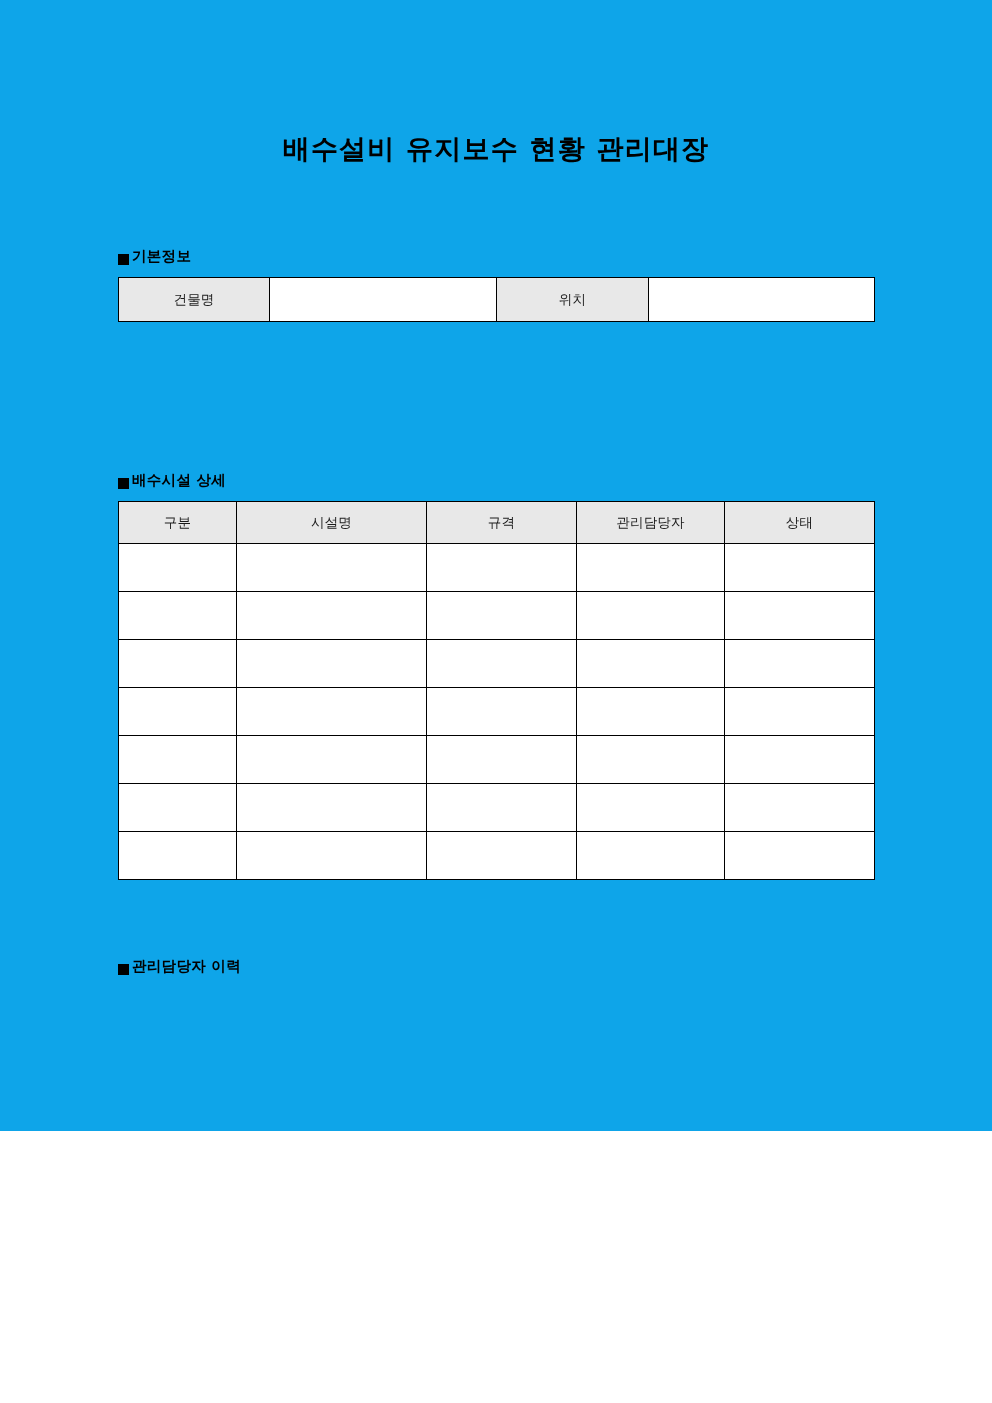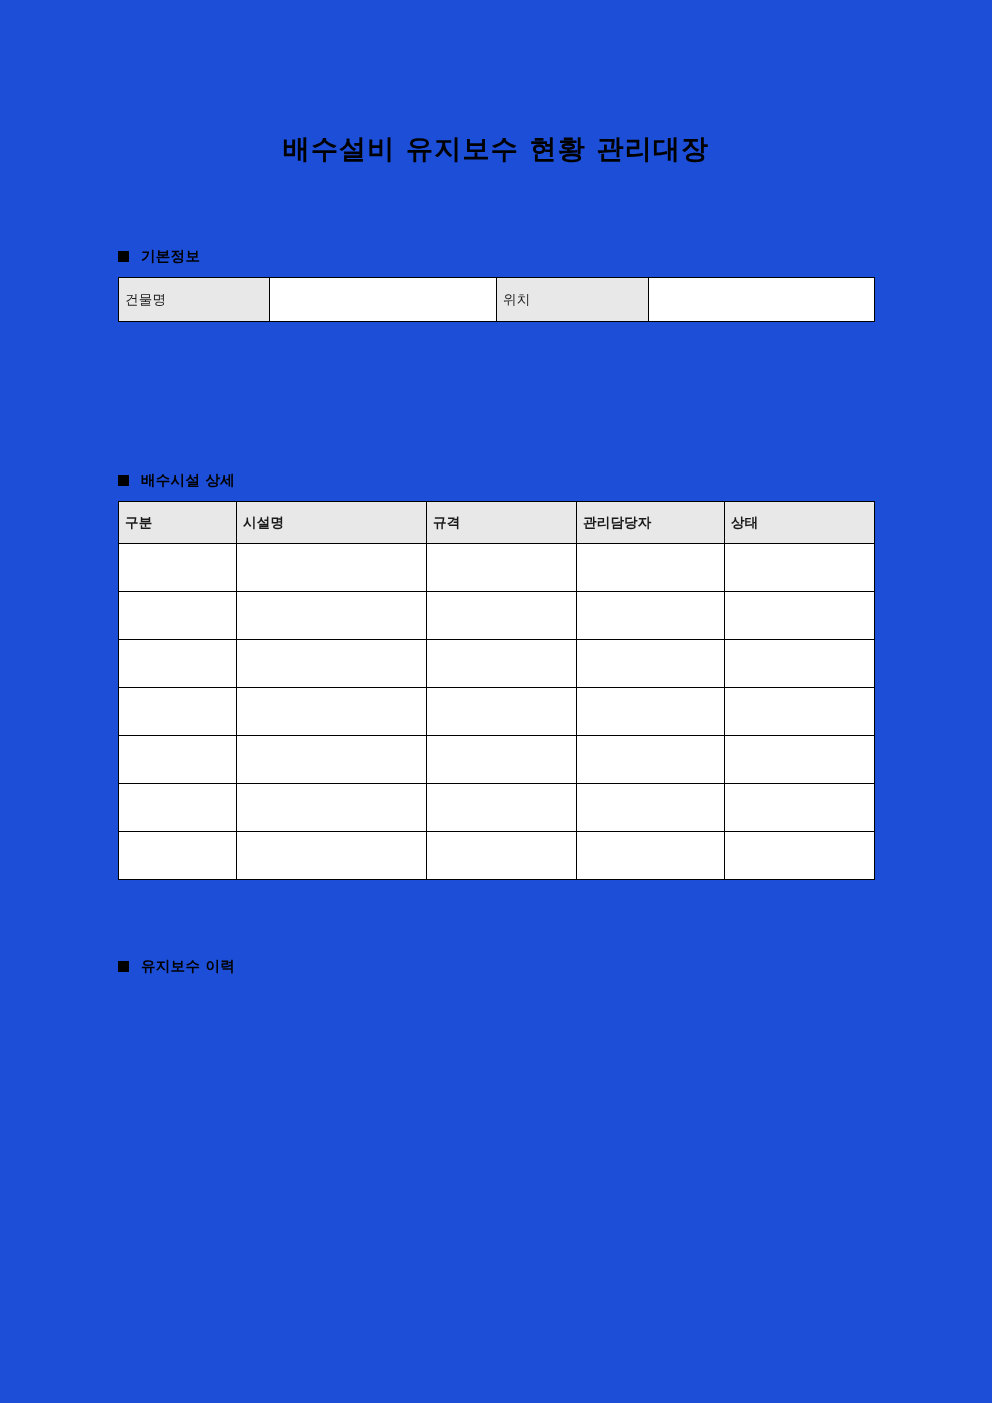--- a/index.html
+++ b/index.html
@@ -12,23 +12,23 @@
     width: 992px;
     height: 1403px;
     font-family: "DejaVu Sans", "Liberation Sans", sans-serif;
     color: #000000;
     -webkit-font-smoothing: antialiased;
   }
 
   .page {
     position: relative;
     width: 992px;
-    height: 1403px;
+    height: 1131px;
     box-sizing: border-box;
-    background: #1d4ed8;
+    background: #0ea5e9;
   }
 
   .doc-title {
     position: absolute;
     left: 0;
     top: 132px;
     width: 992px;
     text-align: center;
     font-size: 27px;
     font-weight: bold;
@@ -43,22 +43,22 @@
     width: 756px;
   }
 
   .section-heading {
     font-size: 14.5px;
     font-weight: bold;
     color: #000000;
     letter-spacing: 0.3px;
     margin: 0 0 12px 0;
     display: flex;
-    align-items: center;
-    gap: 12px;
+    align-items: flex-end;
+    gap: 3px;
     line-height: 1.2;
   }
   .section-bullet {
     display: inline-block;
     width: 11px;
     height: 11px;
     background: #000000;
     flex: 0 0 auto;
   }
 
@@ -67,21 +67,21 @@
     table-layout: fixed;
     width: 756px;
     border: 1px solid #000000;
   }
   table.form-table td,
   table.form-table th {
     border: 1px solid #000000;
     padding: 0 6px;
     font-size: 13.5px;
     font-weight: normal;
-    text-align: left;
+    text-align: center;
     vertical-align: middle;
     color: #1a1a1a;
     background: #ffffff;
     letter-spacing: 0.2px;
   }
   table.form-table th,
   table.form-table td.label-cell {
     background: #e8e8e8;
     color: #1a1a1a;
   }
@@ -89,21 +89,21 @@
   
   #section-basic { top: 248px; }
   #basic-table td { height: 43px; }
   #basic-table col.c-label  { width: 151px; }
   #basic-table col.c-value1 { width: 227px; }
   #basic-table col.c-label2 { width: 152px; }
   #basic-table col.c-value2 { width: 226px; }
 
   
   #section-detail { top: 472px; }
-  #detail-table th { height: 41px; font-weight: bold; }
+  #detail-table th { height: 41px; }
   #detail-table td { height: 47px; }
   #detail-table col.d1 { width: 118px; }
   #detail-table col.d2 { width: 190px; }
   #detail-table col.d3 { width: 150px; }
   #detail-table col.d4 { width: 148px; }
   #detail-table col.d5 { width: 150px; }
 
   
   #section-history { top: 958px; }
   #history-table th { height: 41px; }
@@ -216,18 +216,18 @@
           <td></td>
           <td></td>
         </tr>
       </tbody>
     </table>
   </div>
 
   <div class="section" id="section-history">
     <div class="section-heading">
       <span class="section-bullet"></span>
-      <span>유지보수 이력</span>
+      <span>관리담당자 이력</span>
     </div>
 
   </div>
 
 </div>
 
 </body></html>

